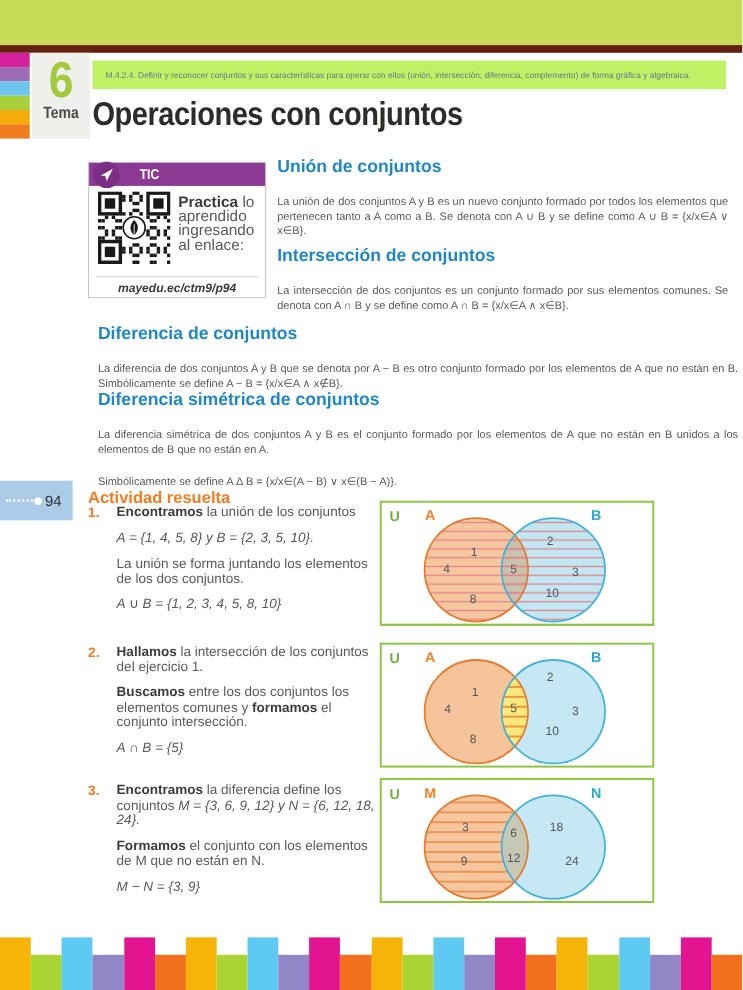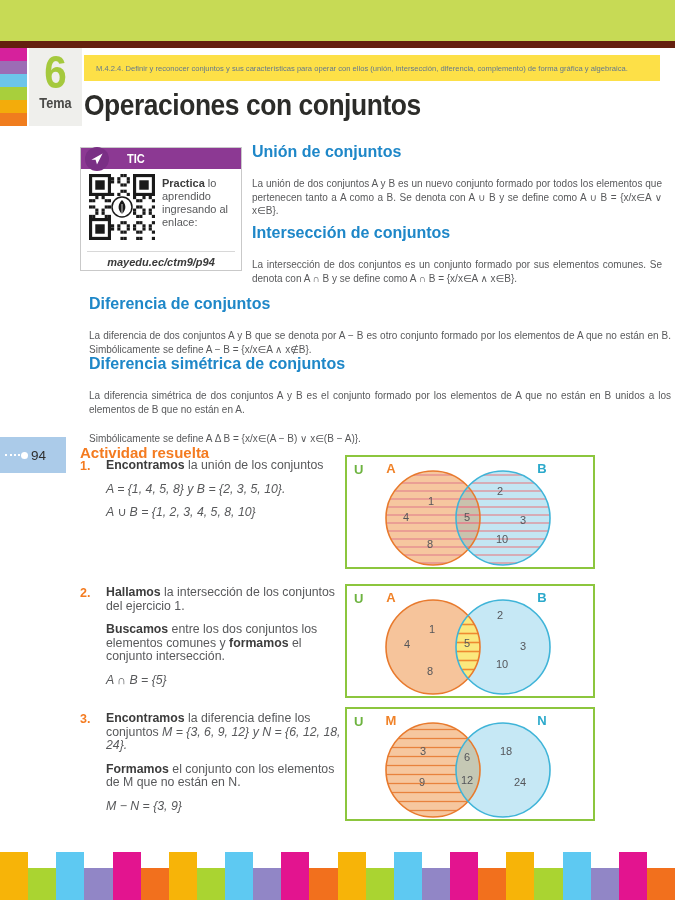--- a/index.html
+++ b/index.html
@@ -13,47 +13,47 @@
   
   .top-band{left:0;top:0;width:675px;height:41px;background:#c7da55;}
   .maroon-bar{left:0;top:41px;width:675px;height:7px;background:#64200f;}
   .sq-col{left:0;top:48px;width:27px;}
   .sq{width:27px;height:13px;}
   
   .unit-box{left:29px;top:48px;width:53px;height:78px;background:#efefec;text-align:center;}
   .unit-number{font-size:46px;line-height:44px;font-weight:bold;color:#a5c93d;transform:scaleX(.88);transform-origin:center;margin-top:2px;}
   .unit-label{font-size:15px;color:#4a4a48;font-weight:bold;transform:scaleX(.85);transform-origin:center;}
   
-  .standards-bar{left:84px;top:55px;width:576px;height:26px;background:#fde047;
+  .standards-bar{left:84px;top:55px;width:576px;height:26px;background:#bef264;
     font-size:7.6px;color:#64788c;display:flex;align-items:center;padding:0 12px;box-sizing:border-box;}
   
   .page-title{left:84px;top:88px;font-size:30px;font-weight:bold;color:#2c2c29;
     transform:scaleX(.88);transform-origin:left;white-space:nowrap;letter-spacing:-.5px;}
   
   .tic-box{left:80px;top:147px;width:162px;height:124px;border:1px solid #c9c9c9;background:#fff;box-sizing:border-box;}
   .tic-header{position:absolute;left:0;top:0;width:100%;height:21px;background:#8c3993;display:flex;align-items:center;}
   .tic-icon-circle{width:24px;height:24px;border-radius:50%;background:#7a2f85;margin-left:4px;display:flex;align-items:center;justify-content:center;flex:0 0 auto;}
   .tic-title{color:#fff;font-weight:bold;font-size:13px;margin-left:18px;transform:scaleX(.85);transform-origin:left;}
   .tic-body{position:absolute;left:0;top:23px;width:100%;display:flex;}
   .qr{margin:3px 0 0 8px;flex:0 0 auto;}
-  .tic-text{font-size:11px;line-height:13px;color:#58595b;margin:6px 4px 0 7px;}
+  .tic-text{font-size:14px;line-height:13px;color:#58595b;margin:6px 4px 0 7px;}
   .tic-text b{color:#3c3c3c;}
   .tic-link-row{position:absolute;left:6px;right:6px;bottom:2px;border-top:1px solid #d8d8d8;
     text-align:center;font-size:11px;font-style:italic;font-weight:bold;color:#3a3a3a;padding-top:4px;}
   
   .sec-h{font-size:16px;font-weight:bold;color:#1e87c8;}
   .sec-p{font-size:10px;line-height:13.6px;text-align:justify;color:#58595b;margin-top:16px;}
   .col-right{left:252px;width:410px;}
   .col-full{left:89px;width:582px;}
   .math{font-style:italic;}
   
   .page-badge{left:0;top:437px;width:66px;height:36px;background:#abcbe9;display:flex;align-items:center;}
   .badge-dots{flex:1;border-top:2px dotted #fff;margin-left:5px;}
   .badge-dot{width:7px;height:7px;border-radius:50%;background:#fff;margin:0 3px 0 1px;flex:0 0 auto;}
-  .badge-num{font-size:13.5px;color:#2f2f2f;margin-right:20px;}
+  .badge-num{font-size:13.5px;color:#2f2f2f;margin-right:10px;}
   .activity-title{left:80px;top:444px;font-size:15px;font-weight:bold;color:#f47b20;}
   .ex{left:80px;width:262px;}
   .ex-num{position:absolute;left:0;top:0;color:#f47b20;font-weight:bold;font-size:12.5px;}
   .ex-body{margin-left:26px;font-size:12.3px;line-height:13.6px;}
   .ex-body p{margin:0 0 10px;}
   .ex-body b{color:#3c3c3c;}
   
   .venn{left:345px;width:250px;height:114px;}
   .venn svg{display:block;}
   
@@ -237,20 +237,21 @@
   <span class="badge-num">94</span>
 </div>
 
 <div class="abs activity-title">Actividad resuelta</div>
 
 <div class="abs ex" style="top:459px;">
   <span class="ex-num">1.</span>
   <div class="ex-body">
     <p><b>Encontramos</b><span> la unión de los conjuntos</span></p>
     <p class="math">A = {1, 4, 5, 8} y B = {2, 3, 5, 10}.</p>
+    <p>La unión se forma juntando los elementos de los dos conjuntos.</p>
     <p class="math">A ∪ B = {1, 2, 3, 4, 5, 8, 10}</p>
   </div>
 </div>
 
 <div class="abs ex" style="top:586px;">
   <span class="ex-num">2.</span>
   <div class="ex-body">
     <p><b>Hallamos</b><span> la intersección de los conjuntos del ejercicio 1.</span></p>
     <p><b>Buscamos</b><span> entre los dos conjuntos los elementos comunes y </span><b>formamos</b><span> el conjunto intersección.</span></p>
     <p class="math">A ∩ B = {5}</p>

